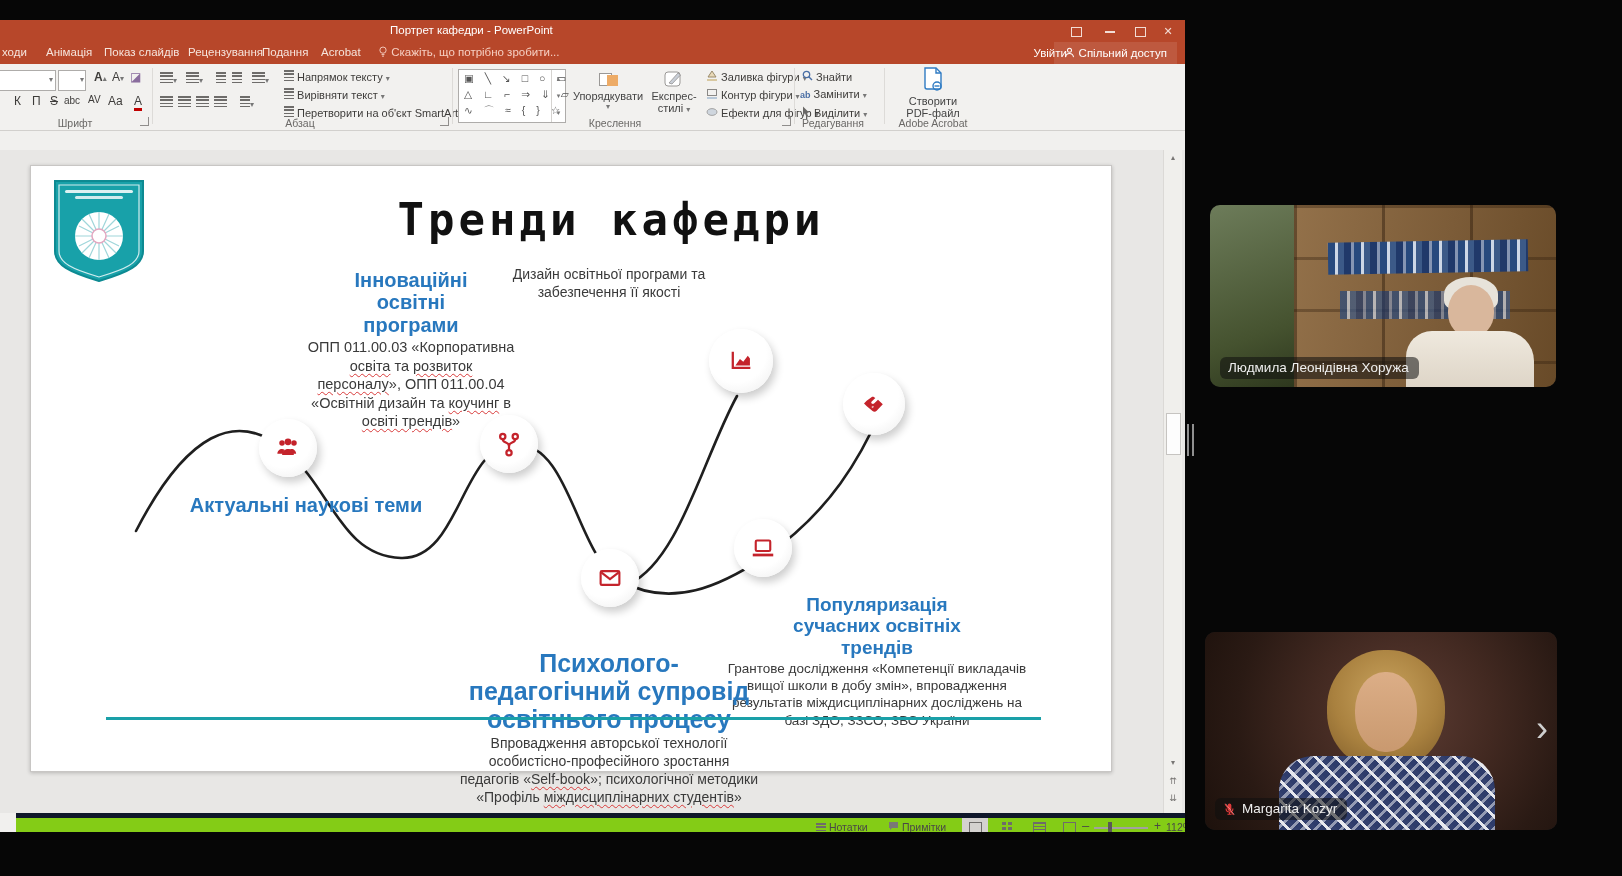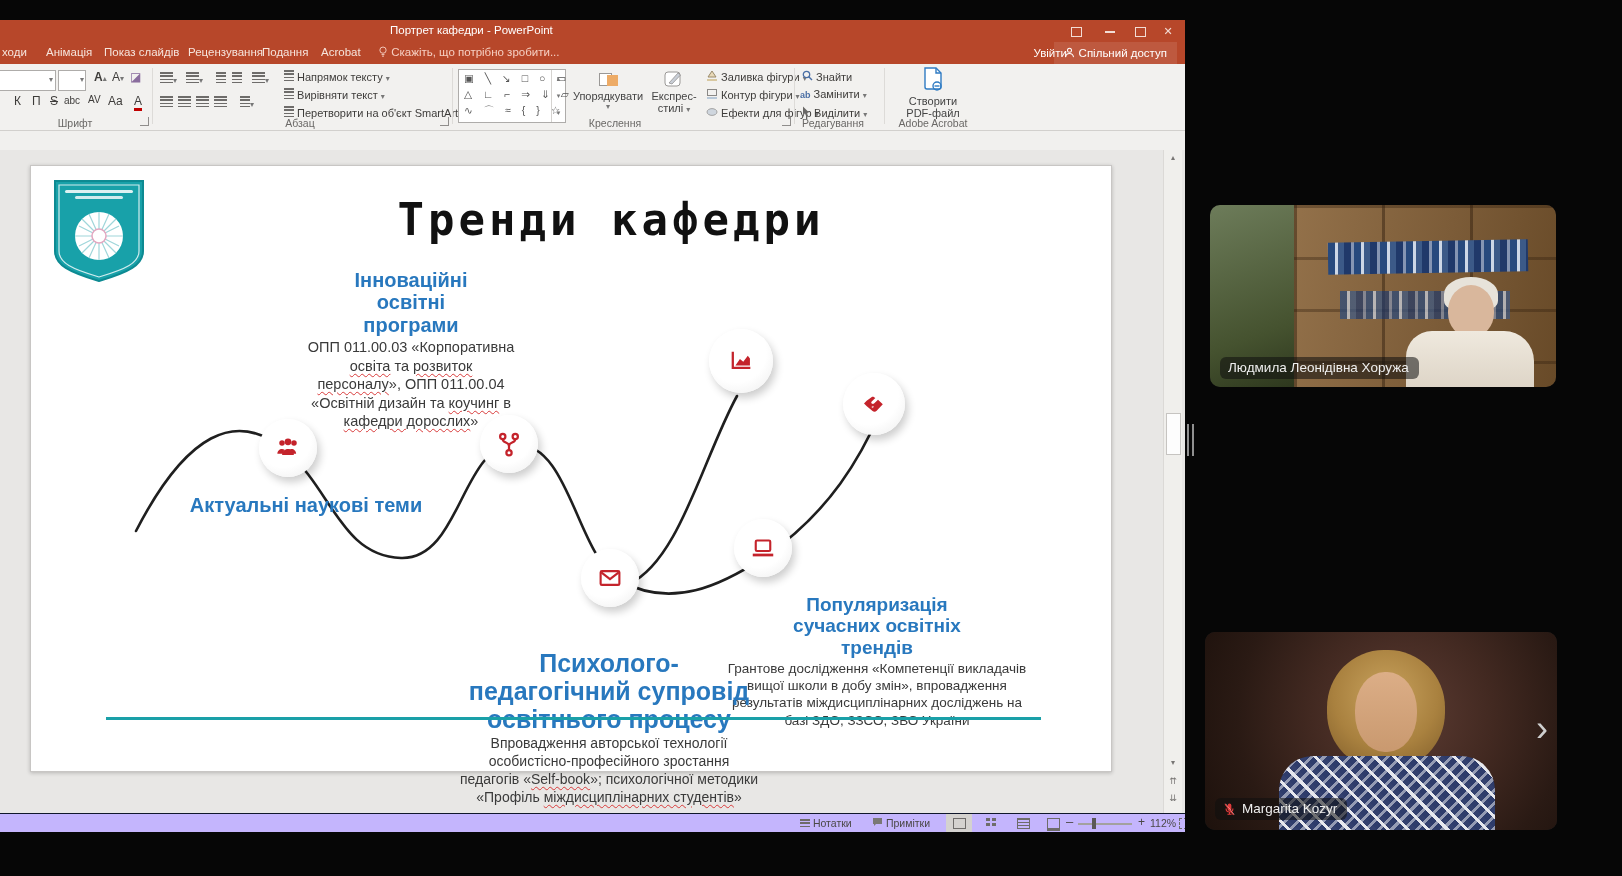--- a/index.html
+++ b/index.html
@@ -48,21 +48,21 @@
   .blk h3{margin:0 0 2px 0;color:#2878be;line-height:1.12;text-align:center;}
   .blk p{margin:0;color:#3a3a3a;line-height:1.28;}
   .sp{text-decoration:underline wavy #d83a3a 1px;text-underline-offset:2px;}
   .circ{border-radius:50%;background:radial-gradient(circle at 42% 36%,#ffffff 55%,#ececec 100%);
         box-shadow:3px 5px 9px rgba(0,0,0,.20);display:flex;align-items:center;justify-content:center;}
   .tealline{height:3px;background:#1aa0a8;}
   
   .vscroll{left:1163px;top:0;width:18px;height:663px;background:#f0efec;border-left:1px solid #dbd9d6;color:#787674;
            font-size:8px;text-align:center;}
   .vthumb{left:2px;width:13px;background:#fdfdfd;border:1px solid #c6c4c1;}
-  .statusbar{left:0;top:793px;width:100%;height:19px;background:#c4b5fd;border-top:1px solid #0f172a;font-size:10.5px;color:#4a4846;}
+  .statusbar{left:16px;top:793px;width:100%;height:19px;background:#84cc16;border-top:5px solid #0f172a;font-size:10.5px;color:#4a4846;}
   .sbtn{position:absolute;top:3px;white-space:nowrap;}
   .viewbtn{position:absolute;top:0;width:26px;height:19px;text-align:center;}
   .vico{display:inline-block;width:11px;height:9px;border:1px solid #6e6c6a;margin-top:4px;}
   .vico.grid{background:linear-gradient(#6e6c6a 0 0) 0 0/4px 3px no-repeat,linear-gradient(#6e6c6a 0 0) 6px 0/4px 3px no-repeat,linear-gradient(#6e6c6a 0 0) 0 5px/4px 3px no-repeat,linear-gradient(#6e6c6a 0 0) 6px 5px/4px 3px no-repeat;border:none;width:10px;height:8px;}
   .ztrack{position:absolute;top:9px;height:1.5px;background:#a3a19f;}
   .zthumb{position:absolute;top:4px;width:3.5px;height:11px;background:#5a5856;}
   
   .tile{border-radius:10px;overflow:hidden;background:#1c1c1c;}
   .namepill{position:absolute;left:10px;bottom:8px;background:rgba(15,15,15,.55);color:#efefef;
             font-size:13.5px;padding:3px 10px 4px 8px;border-radius:6px;display:flex;align-items:center;gap:6px;}
@@ -295,24 +295,25 @@
         <svg width="30" height="30" viewBox="0 0 24 24">
             <g fill="none" stroke="#c4232b" stroke-width="1.7">
               <rect x="6.2" y="6" width="11.6" height="8.4" rx="1"></rect>
               <path d="M3.8 17.6h16.4" stroke-width="2.2"></path>
             </g>
           </svg>
       </div>
 
       <div class="abs blk" style="left:275px;top:103px;width:210px">
         <h3 style="font-size:20px;padding:0 38px">Інноваційні освітні програми</h3>
-        <p style="font-size:14.5px"><span>ОПП 011.00.03 «Корпоративна </span><span class="sp">освіта</span><span> та </span><span class="sp">розвиток персоналу</span><span>», ОПП 011.00.04 «Освітній дизайн та </span><span class="sp">коучинг</span><span> в </span><span class="sp">кафедри дорослих</span><span>»</span></p>
+        <p style="font-size:14.5px"><span>ОПП 011.00.03 «Корпоративна </span><span class="sp">освіта</span><span> та </span><span class="sp">розвиток персоналу</span><span>», ОПП 011.00.04 «Освітній дизайн та </span><span class="sp">коучинг</span><span> в </span><span class="sp">освіті трендів</span><span>»</span></p>
       </div>
 
       <div class="abs blk" style="left:458px;top:100px;width:240px">
+        <p style="font-size:14px">Дизайн освітньої програми та забезпечення її якості</p>
       </div>
 
       <div class="abs blk" style="left:135px;top:328px;width:280px">
         <h3 style="font-size:20px">Актуальні наукові теми</h3>
       </div>
 
 
       <div class="abs blk" style="left:692px;top:428px;width:308px">
         <h3 style="font-size:19px;padding:0 50px">Популяризація сучасних освітніх трендів</h3>
         <p style="font-size:13.5px">Грантове дослідження «Компетенції викладачів вищої школи в добу змін», впровадження результатів міждисциплінарних досліджень на базі ЗДО, ЗЗСО, ЗВО України</p>

